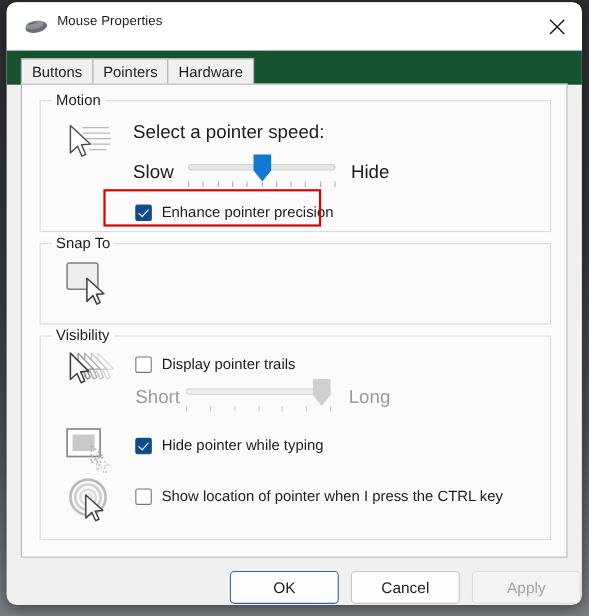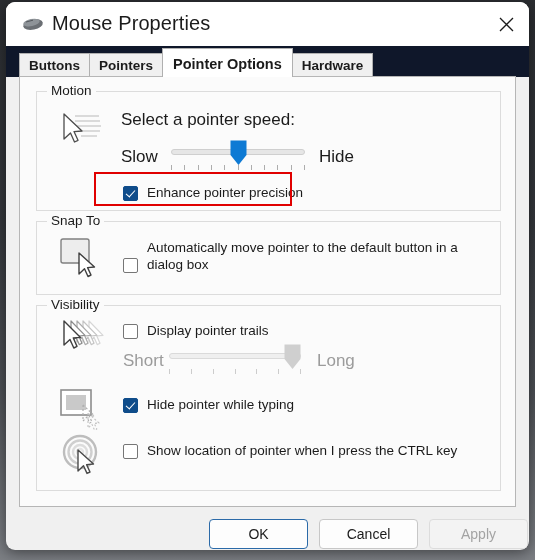--- a/index.html
+++ b/index.html
@@ -28,33 +28,32 @@
   
   .titlebar{
     position:absolute;left:0;top:0;width:100%;height:44px;
     background:#ffffff;
   }
   .title-icon{
     position:absolute;left:16px;top:14px;width:22px;height:16px;
   }
   .title-text{
     position:absolute;left:46px;top:10px;
-    font-size:20px;color:#1b1b1b;letter-spacing:.1px;
+    font-size:12px;color:#1b1b1b;letter-spacing:.1px;
   }
   .close-btn{
     position:absolute;right:0;top:0;width:46px;height:44px;
     display:flex;align-items:center;justify-content:center;
     color:#1b1b1b;
   }
   .close-btn svg{display:block;}
   
   .tabstrip{
     position:absolute;left:0;top:44px;width:100%;height:31px;
-    background:#0f172a;
-    font-weight:bold;
+    background:#14532d;
   }
   .tabs{position:absolute;left:13px;bottom:0;display:flex;align-items:flex-end;}
   .tab{
     position:relative;
     border:1px solid #b0b0b0;
     border-bottom:none;
     background:#f0f0f0;
     color:#1b1b1b;
     font-size:13.5px;
     padding:4px 9px 4px 9px;
@@ -94,21 +93,21 @@
   #grp-snap     {left:16px;top:144px;width:465px;height:74px;}
   #grp-vis      {left:16px;top:228px;width:465px;height:186px;}
 
   .lbl{font-size:17px;color:#1b1b1b;}
   .lbl.dim{color:#9b9b9b;}
 
   
   .abs{position:absolute;}
 
   
-  .cbrow{position:absolute;display:flex;align-items:flex-end;}
+  .cbrow{position:absolute;display:flex;align-items:center;}
   .cb{
     width:15px;height:15px;border:1px solid #767676;background:#fff;
     border-radius:2px;box-sizing:border-box;flex:0 0 auto;margin-top:1px;
     position:relative;
   }
   .cb.checked{background:#0f4c8a;border-color:#0f4c8a;}
   .cb.checked:after{
     content:"";position:absolute;left:4px;top:1px;width:4px;height:8px;
     border:solid #fff;border-width:0 1.7px 1.7px 0;transform:rotate(42deg);
   }
@@ -170,21 +169,20 @@
       <svg width="15" height="15" viewBox="0 0 15 15">
         <path d="M1 1 L14 14 M14 1 L1 14" stroke="#1b1b1b" stroke-width="1.3" fill="none"></path>
       </svg>
     </div>
   </div>
 
   <div class="tabstrip">
     <div class="tabs">
       <div class="tab">Buttons</div>
       <div class="tab">Pointers</div>
-      <div class="tab active">Pointer Options</div>
       <div class="tab">Hardware</div>
     </div>
   </div>
 
   <div class="panel">
 
     <div class="group" id="grp-motion">
       <div class="group-title">Motion</div>
 
       <span class="abs" style="left:22px;top:18px;">
@@ -236,24 +234,20 @@
     <div class="group" id="grp-snap">
       <div class="group-title">Snap To</div>
 
       <span class="abs" style="left:22px;top:14px;">
         <svg width="46" height="44" viewBox="0 0 46 44">
           <rect x="2" y="3" width="28" height="24" rx="2" fill="#ededed" stroke="#808080" stroke-width="1.4"></rect>
           <path d="M20 17 L20 38 L25.5 32.8 L29 40.5 L32 39 L28.6 31.6 L35.5 31 Z" fill="#ffffff" stroke="#3f3f3f" stroke-width="1.4" stroke-linejoin="round"></path>
         </svg>
       </span>
 
-      <div class="cbrow" style="left:86px;top:17px;width:355px;">
-        <span class="cb"></span>
-        <span class="cbtext">Automatically move pointer to the default button in a dialog box</span>
-      </div>
     </div>
 
     <div class="group" id="grp-vis">
       <div class="group-title">Visibility</div>
 
       <span class="abs" style="left:22px;top:13px;">
         <svg width="48" height="38" viewBox="0 0 48 38">
           <g>
             <path d="M30 2 L30 23 L35 18.2 L38.2 25.6 L41 24.2 L37.8 17 L44 16.4 Z" fill="#ffffff" stroke="#d6d6d6" stroke-width="1.2" stroke-linejoin="round"></path>
             <path d="M24 2 L24 23 L29 18.2 L32.2 25.6 L35 24.2 L31.8 17 L38 16.4 Z" fill="#ffffff" stroke="#c4c4c4" stroke-width="1.2" stroke-linejoin="round"></path>

